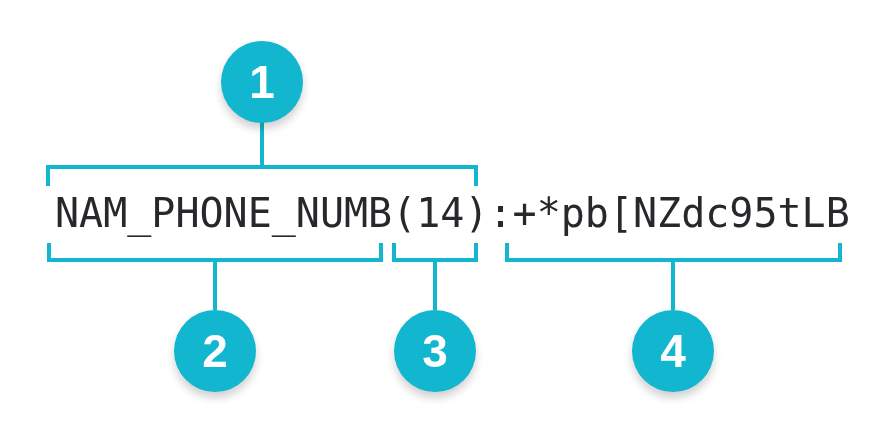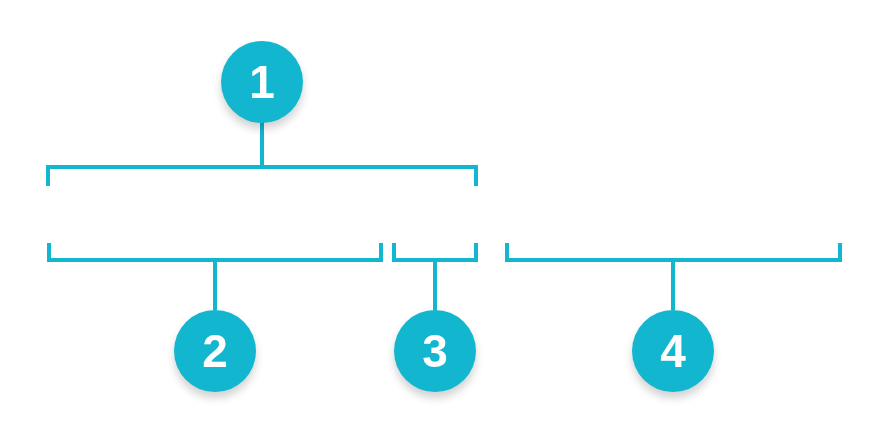--- a/index.html
+++ b/index.html
@@ -82,20 +82,21 @@
   .badge-1 { left: 221px; top: 41px;  }
   .badge-2 { left: 174px; top: 310px; }
   .badge-3 { left: 394px; top: 310px; }
   .badge-4 { left: 632px; top: 310px; }
 </style>
 </head>
 <body>
 
 <div class="stage">
 
+  <div class="code-line">NAM_PHONE_NUMB(14):+*pb[NZdc95tLB</div>
 
   <div class="bracket-top"></div>
   <div class="connector connector-1"></div>
   <div class="badge badge-1">1</div>
 
   <div class="bracket-bottom bracket-2"></div>
   <div class="connector connector-2"></div>
   <div class="badge badge-2">2</div>
 
   <div class="bracket-bottom bracket-3"></div>

